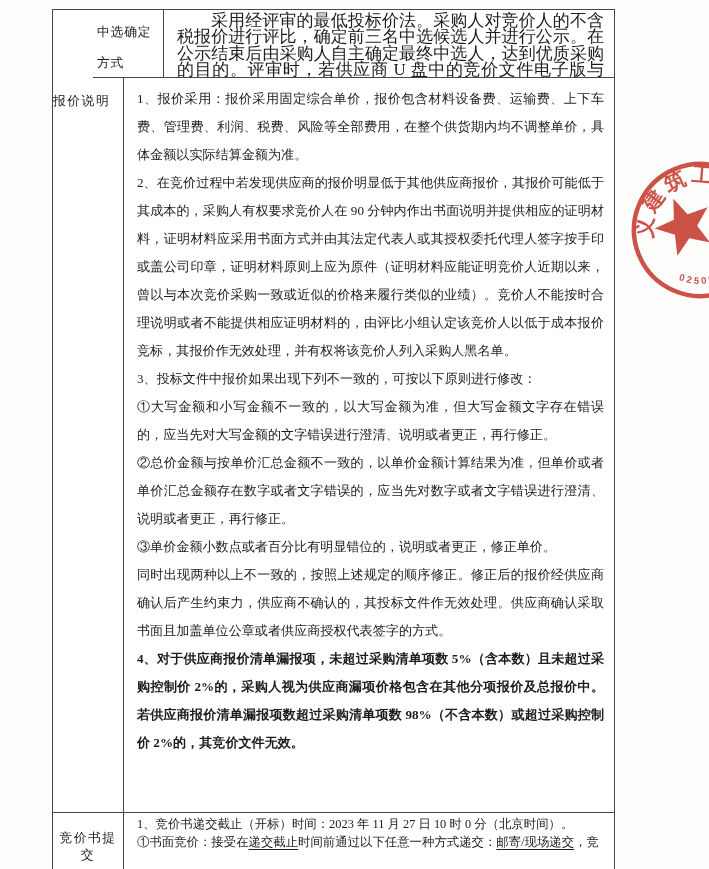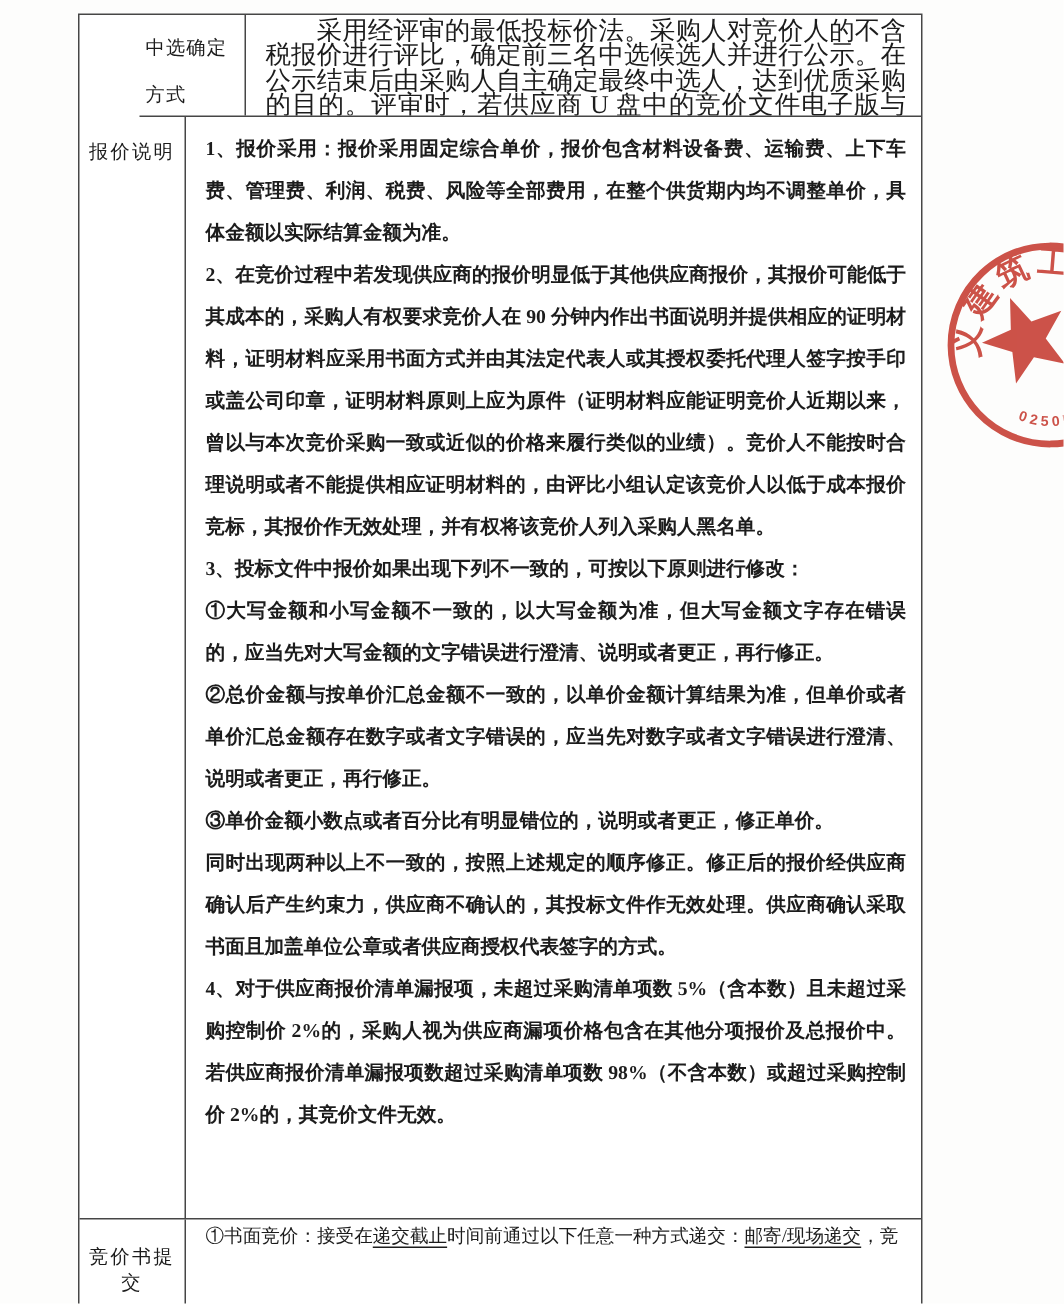--- a/index.html
+++ b/index.html
@@ -15,29 +15,29 @@
   .row{display:flex;border-bottom:1px solid #464646;}
   .row:last-child{border-bottom:none;}
   .r1{height:67px;margin-left:40px;}
   .r2{height:734px;}
   .r3{height:58px;border-bottom:1px solid #464646;}
   .label-cell{
     width:71px;flex:0 0 71px;border-right:1px solid #464646;
     font-size:12.8px;box-sizing:border-box;
   }
   .r1 .label-cell{padding:7px 0 0 4px;line-height:31px;letter-spacing:0.8px;}
-  .r2 .label-cell{padding-top:15px;text-align:center;letter-spacing:1.5px;}
+  .r2 .label-cell{padding-top:15px;letter-spacing:1.5px;}
   .r3 .label-cell{padding-top:17px;text-align:center;letter-spacing:1.5px;}
   .content-cell{
     flex:1;box-sizing:border-box;padding:0 10px 0 13px;overflow:hidden;
   }
   .r1 .content-cell{font-size:17px;line-height:16.4px;text-align:justify;padding-top:3px;}
   .r1 .content-cell p{margin:0;text-indent:2em;}
   .r2 .content-cell{font-size:13.1px;line-height:28px;text-align:justify;padding-top:7px;}
-  .r2 .content-cell p{margin:0;font-weight:bold;}
+  .r2 .content-cell p{margin:0;}
   .r2 .content-cell p.bold{font-weight:bold;}
   .r3 .content-cell{font-size:12.4px;line-height:17.6px;padding-top:3px;}
   .r3 .line{white-space:nowrap;}
   .u{text-decoration:underline;text-underline-offset:3px;}
   
   .stamp{position:absolute;left:600px;top:130px;pointer-events:none;}
   .stamp text{font-family:"Liberation Sans","DejaVu Sans",sans-serif;font-weight:bold;}
 </style>
 </head>
 <body>
@@ -67,20 +67,21 @@
         <p>同时出现两种以上不一致的，按照上述规定的顺序修正。修正后的报价经供应商确认后产生约束力，供应商不确认的，其投标文件作无效处理。供应商确认采取书面且加盖单位公章或者供应商授权代表签字的方式。</p>
         <p class="bold">4、对于供应商报价清单漏报项，未超过采购清单项数 5%（含本数）且未超过采购控制价 2%的，采购人视为供应商漏项价格包含在其他分项报价及总报价中。若供应商报价清单漏报项数超过采购清单项数 98%（不含本数）或超过采购控制价 2%的，其竞价文件无效。</p>
       </div>
   </div>
 
   <div class="row r3">
     <div class="label-cell">
       <span>竞价书提交</span>
     </div>
     <div class="content-cell" id="bid-submission-lines">
+        <div class="line"><span>1、竞价书递交截止（开标）时间：2023 年 11 月 27 日 10 时 0 分（北京时间）。</span></div>
         <div class="line"><span>①书面竞价：接受在</span><span class="u">递交截止</span><span>时间前通过以下任意一种方式递交：</span><span class="u">邮寄/现场递交</span><span>，竞</span></div>
       </div>
   </div>
 
 </div>
 
 <svg class="stamp" width="200" height="200" viewBox="0 0 200 200" aria-hidden="true">
   <g transform="rotate(-22 100 100)" opacity="0.87">
     <circle cx="100" cy="100" r="66" fill="none" stroke="#c5392e" stroke-width="4.5"></circle>
     <defs>

